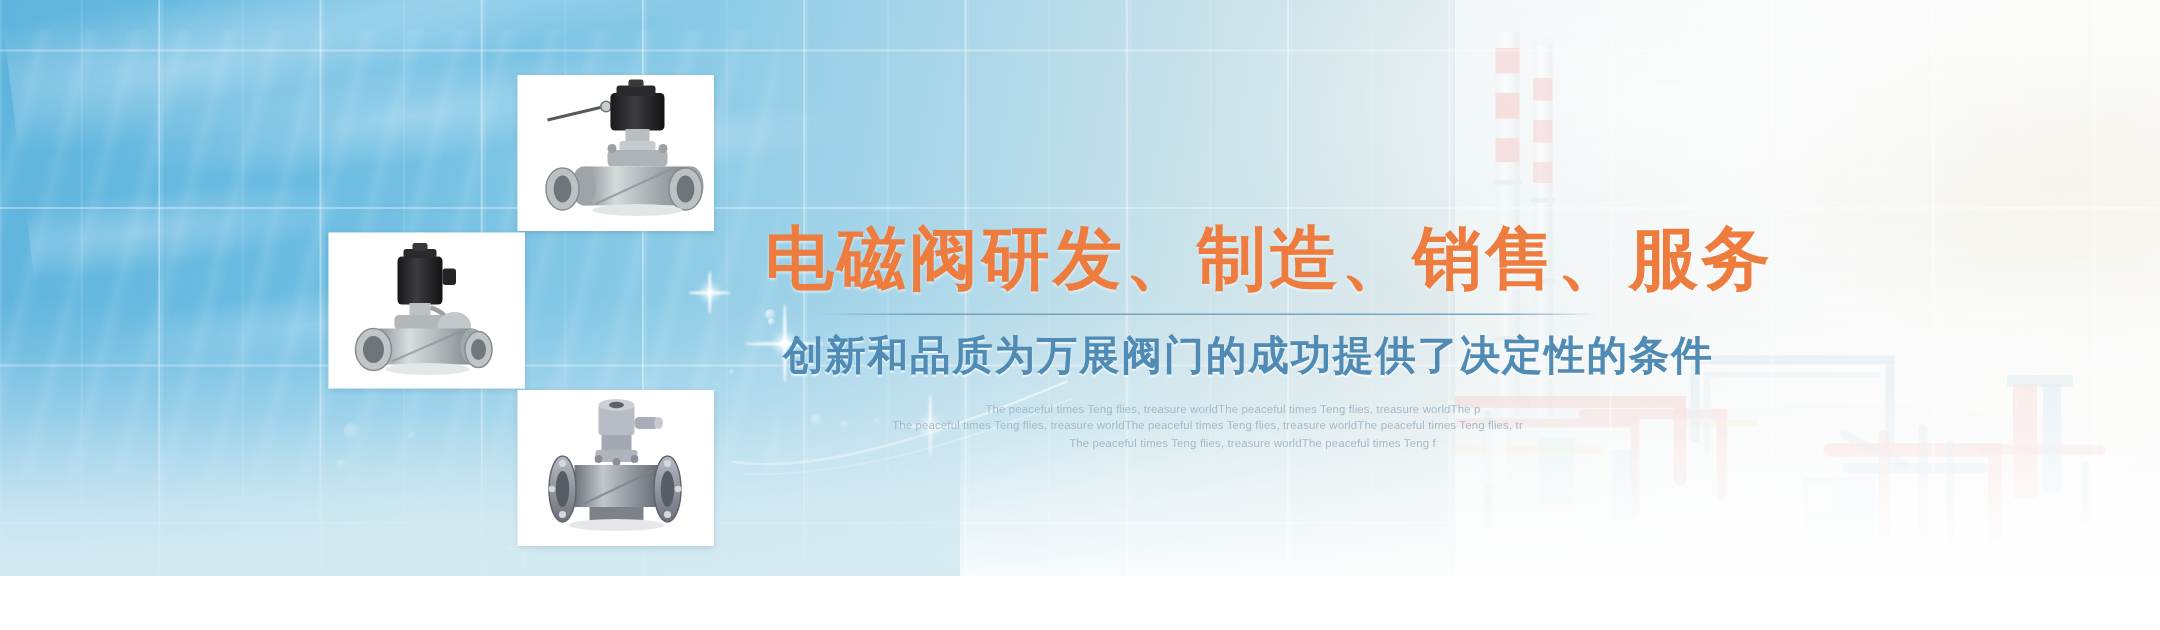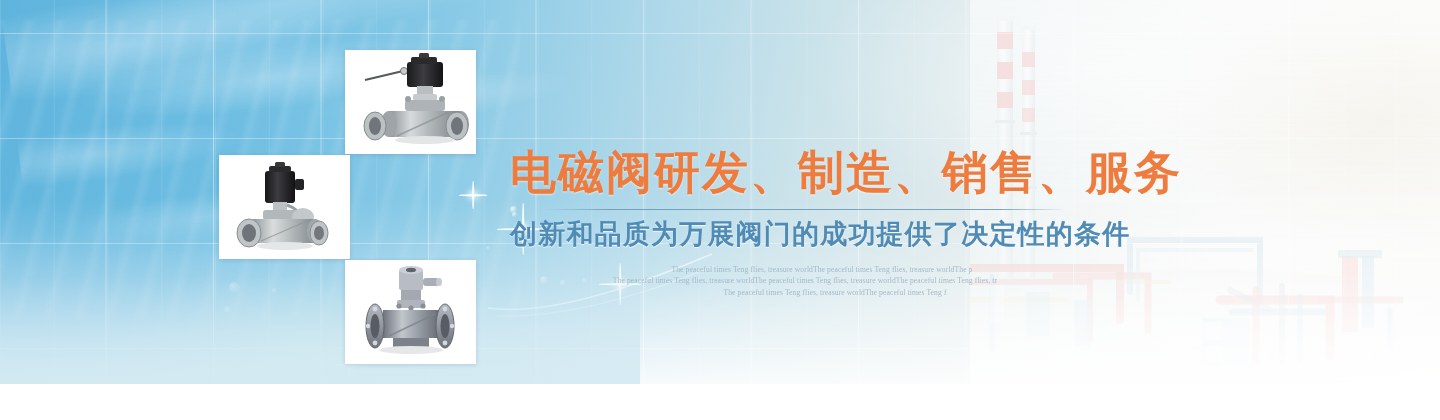--- a/index.html
+++ b/index.html
@@ -3,21 +3,21 @@
 <meta charset="utf-8">
 <title>Banner</title>
 <style>
   html,body{margin:0;padding:0;background:#fff;}
   *{box-sizing:border-box;}
 
   #banner{
     position:relative;
     width:1440px;height:384px;
     overflow:hidden;
-    font-family:Liberation Serif, serif;
+    font-family:Liberation Sans, sans-serif;
     background:#7fc2e4;
   }
 
   
   .sky-base{
     position:absolute;inset:0;
     background:
       linear-gradient(100deg,
         #5fb4dd 0%,
         #6dbde2 16%,
@@ -165,21 +165,21 @@
   }
   .divider{
     width:516px;height:1px;margin:11px auto 9px auto;
     background:linear-gradient(to right,
       rgba(120,165,190,.05),
       rgba(104,152,180,.85) 12%,
       rgba(104,152,180,.85) 88%,
       rgba(120,165,190,.05));
   }
   .subhead{
-    margin:0;
+    margin:12px;
     font-size:27px;
     line-height:1.15;
     font-weight:700;
     color:#4f8bb5;
     letter-spacing:1.2px;
     white-space:nowrap;
     text-shadow:0 1px 1px rgba(255,255,255,.75);
   }
   .blurb{
     margin:14px auto 12px auto;

